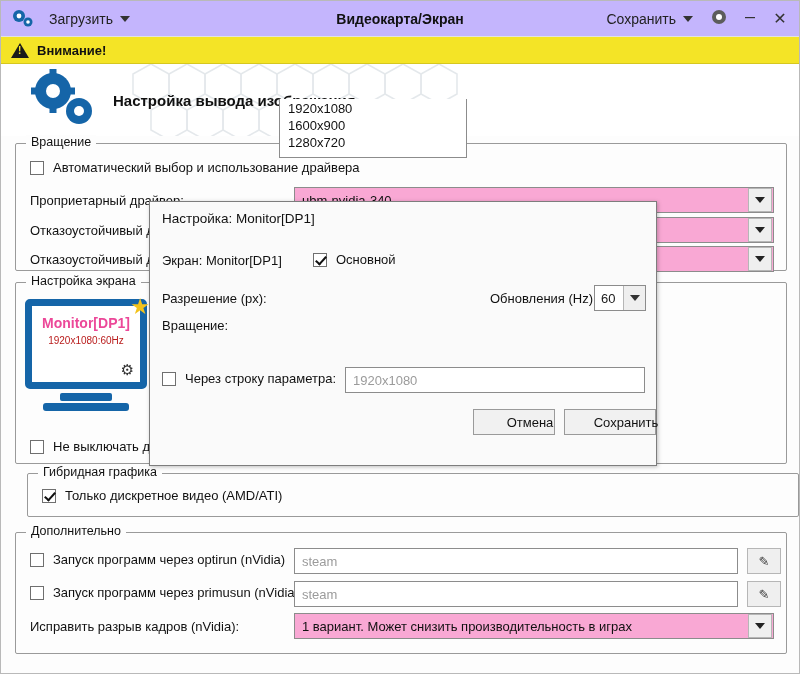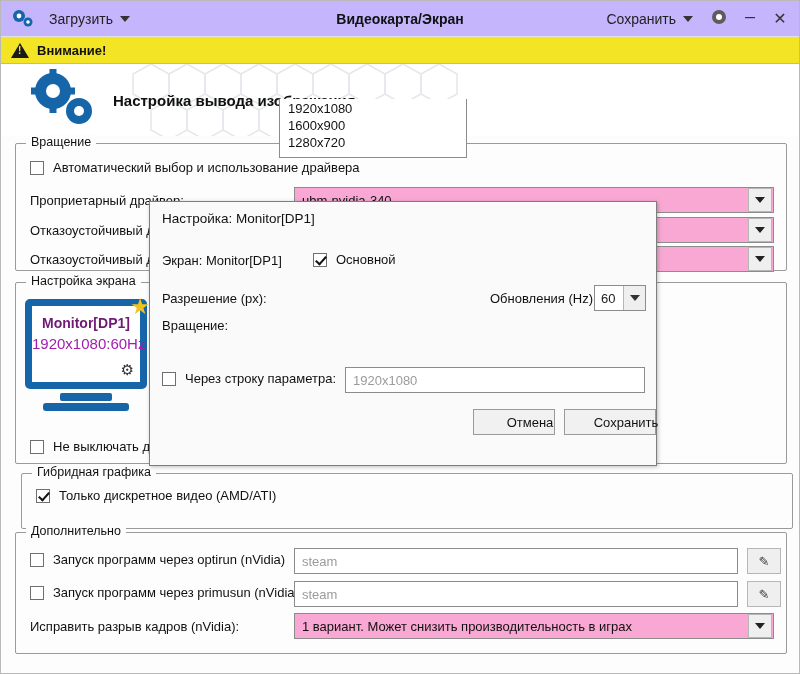--- a/index.html
+++ b/index.html
@@ -192,22 +192,22 @@
     background: #1565a8;
     margin: 4px auto 0;
     border-radius: 2px;
   }
   .mon-base {
     width: 86px; height: 8px;
     background: #1565a8;
     margin: 2px auto 0;
     border-radius: 3px;
   }
-  .mon-name { font-size: 14px; font-weight: bold; color: #701a75; text-align: center; margin-top: 9px; }
-  .mon-res { font-size: 15px; color: #a21caf; text-align: center; margin-top: 4px; }
+  .mon-name { font-size: 14px; font-weight: bold; color: #ec4899; text-align: center; margin-top: 9px; }
+  .mon-res { font-size: 10px; color: #b91c1c; text-align: center; margin-top: 4px; }
   .mon-gear { position: absolute; right: 6px; bottom: 3px; font-size: 15px; color: #333; }
   .mon-star { position: absolute; right: -10px; top: -12px; font-size: 22px; color: #f3c31c; }
 
   
   .modal {
     position: absolute;
     left: 148px; top: 200px;
     width: 508px; height: 265px;
     background: #fafafa;
     border: 1px solid #7d7d7d;
@@ -390,21 +390,21 @@
     <div class="mon-screen">
       <div class="mon-name">Monitor[DP1]</div>
       <div class="mon-res">1920x1080:60Hz</div>
       <span class="mon-gear">⚙</span>
       <span class="mon-star">★</span>
     </div>
     <div class="mon-stand"></div>
     <div class="mon-base"></div>
   </div>
 
-  <div class="group" style="left:20px; top:472px; width:772px; height:56px;">
+  <div class="group" style="left:26px; top:472px; width:772px; height:44px;">
     <span class="group-title">Гибридная графика</span>
     <div class="cbrow" style="position:absolute; left:14px; top:14px;">
       <span class="checkbox checked"></span>
       <span class="lbl">Только дискретное видео (AMD/ATI)</span>
     </div>
   </div>
 
   <div class="group" style="left:14px; top:531px; width:772px; height:122px;">
     <span class="group-title">Дополнительно</span>
 

